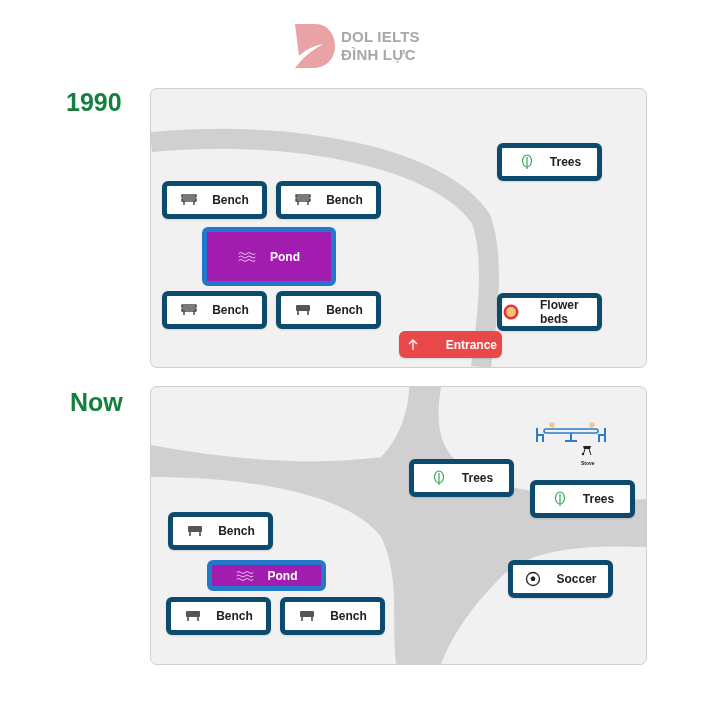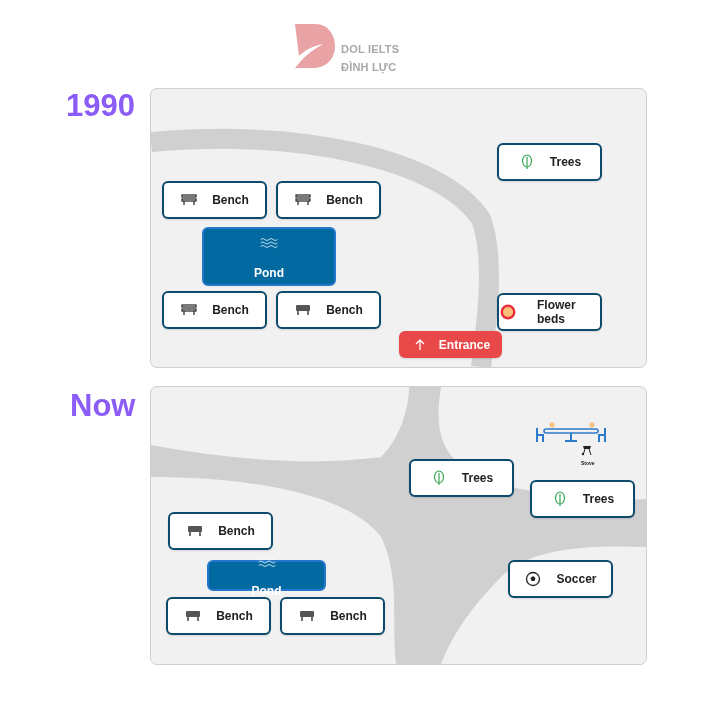--- a/index.html
+++ b/index.html
@@ -1,25 +1,25 @@
 <!DOCTYPE html>
 <html><head>
 <meta charset="utf-8">
 <style>
   html, body { margin:0; padding:0; background:#ffffff; }
   body { width:712px; height:712px; position:relative; overflow:hidden; font-family:"Liberation Sans", sans-serif; }
   .logo { position:absolute; left:293px; top:22px; width:140px; height:48px; }
-  .logo-text { position:absolute; left:48px; top:18px; font-weight:bold; font-size:11px; line-height:18px; color:#a8a8a8; letter-spacing:0.2px; }
-  .year-label { position:absolute; font-weight:bold; font-size:31px; color:#8b5cf6; }
+  .logo-text { position:absolute; left:48px; top:6px; font-weight:bold; font-size:15px; line-height:18px; color:#a8a8a8; letter-spacing:0.2px; }
+  .year-label { position:absolute; font-weight:bold; font-size:25px; color:#15803d; }
   .panel { position:absolute; left:150px; width:495px; background:#f1f1f1; border:1px solid #cfcfcf; border-radius:7px; overflow:hidden; }
   .panel svg.roads { position:absolute; left:0; top:0; }
-  .card { position:absolute; height:38px; background:#fff; border:2px solid #0c4a6e; border-radius:6px; box-shadow:0 1px 2px rgba(0,0,0,0.12); display:flex; align-items:center; justify-content:center; gap:14px; font-size:12px; font-weight:bold; color:#222; box-sizing:border-box; }
+  .card { position:absolute; height:38px; background:#fff; border:5px solid #0c4a6e; border-radius:6px; box-shadow:0 1px 2px rgba(0,0,0,0.12); display:flex; align-items:center; justify-content:center; gap:14px; font-size:12px; font-weight:bold; color:#222; box-sizing:border-box; }
   .card .ico { display:inline-flex; width:18px; height:18px; align-items:center; justify-content:center; }
-  .pond { background:#0369a1; border-color:#2478cc; color:#fff; box-shadow:none;flex-direction:column; }
-  .entrance { background:#e84848; border-color:#e84848; color:#fff; gap:10px; }
+  .pond { background:#a21caf; border-color:#2478cc; color:#fff; box-shadow:none; }
+  .entrance { background:#e84848; border-color:#e84848; color:#fff; gap:10px;justify-content:space-between; }
   .stove-group { position:absolute; }
   .stove-label { position:absolute; font-size:5px; font-weight:bold; color:#222; }
 </style>
 </head>
 <body>
 
 <div class="logo">
   <svg width="44" height="48" viewBox="0 0 44 48" style="position:absolute;left:0;top:0">
     <path d="M2 2 H22 C36 2 42 14 42 24 C42 36 34 46 20 46 H2 C10 36 16 30 30 22 C20 24 12 28 6 34 Z" fill="#e9a3a5"></path>
   </svg>

